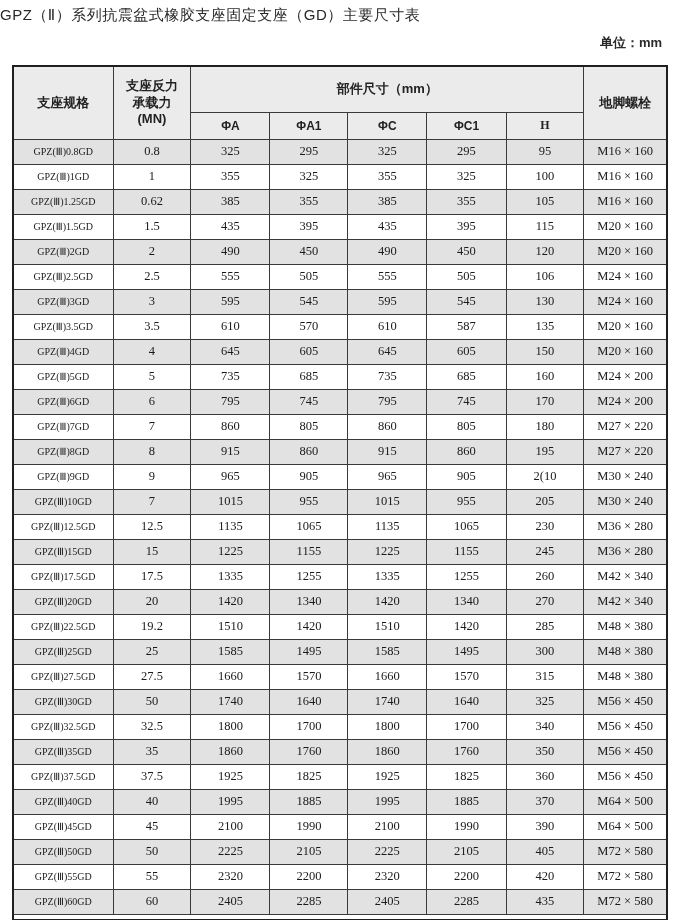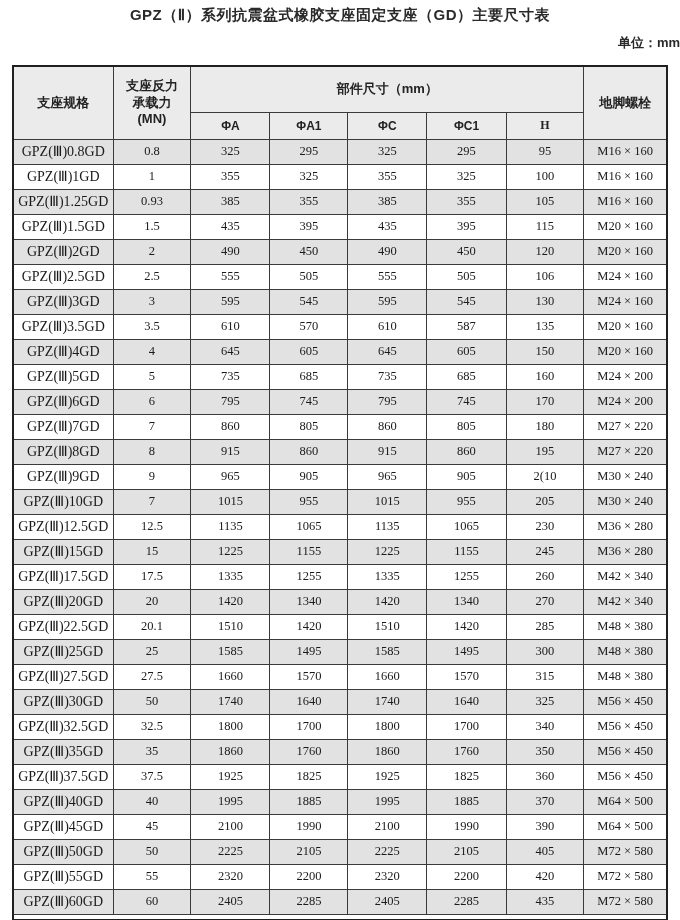--- a/index.html
+++ b/index.html
@@ -13,31 +13,31 @@
   * { box-sizing: border-box; margin: 0; padding: 0; }
   html, body {
     width: 680px;
     background: var(--bg);
     color: var(--text);
     font-family: "Liberation Sans", sans-serif;
   }
   body { height: 920px; overflow: hidden; }
 
   .page-title {
-    text-align: center;
     font-size: 15px;
-    font-weight: bold;
+    font-weight: normal;
     padding-top: 6px;
     letter-spacing: 0.5px;
     color: #2a2a2a;
   }
   .unit-note {
     text-align: right;
     font-size: 13px;
     font-weight: bold;
+    padding-right: 18px;
     margin-top: 9px;
     color: #2a2a2a;
   }
 
   table.dim-table {
     border-collapse: collapse;
     width: 656px;
     margin: 13px 12px 0 12px;
     border: 2px solid var(--outer-border);
     table-layout: fixed;
@@ -67,21 +67,21 @@
   .dim-table thead { border-bottom: 1px solid var(--border); }
 
   .dim-table tbody td {
     height: 25px;
     font-size: 12.5px;
     font-family: "Liberation Serif", serif;
     background: #ffffff;
     line-height: 1;
   }
   .dim-table tbody tr.shaded td { background: var(--shade); }
-  .dim-table tbody td.spec-cell { font-size: 14px; }
+  .dim-table tbody td.spec-cell { font-size: 10px; }
   .dim-table tbody tr.pad-row td {
     height: 6px;
     background: #ffffff;
     border-left: none;
     border-right: none;
     border-bottom: none;
   }
 </style>
 </head>
 <body>
@@ -134,21 +134,21 @@
         <td>1</td>
         <td>355</td>
         <td>325</td>
         <td>355</td>
         <td>325</td>
         <td>100</td>
         <td>M16 × 160</td>
       </tr>
       <tr class="shaded">
         <td class="spec-cell">GPZ(Ⅲ)1.25GD</td>
-        <td>0.93</td>
+        <td>0.62</td>
         <td>385</td>
         <td>355</td>
         <td>385</td>
         <td>355</td>
         <td>105</td>
         <td>M16 × 160</td>
       </tr>
       <tr>
         <td class="spec-cell">GPZ(Ⅲ)1.5GD</td>
         <td>1.5</td>
@@ -304,21 +304,21 @@
         <td>20</td>
         <td>1420</td>
         <td>1340</td>
         <td>1420</td>
         <td>1340</td>
         <td>270</td>
         <td>M42 × 340</td>
       </tr>
       <tr>
         <td class="spec-cell">GPZ(Ⅲ)22.5GD</td>
-        <td>20.1</td>
+        <td>19.2</td>
         <td>1510</td>
         <td>1420</td>
         <td>1510</td>
         <td>1420</td>
         <td>285</td>
         <td>M48 × 380</td>
       </tr>
       <tr class="shaded">
         <td class="spec-cell">GPZ(Ⅲ)25GD</td>
         <td>25</td>

